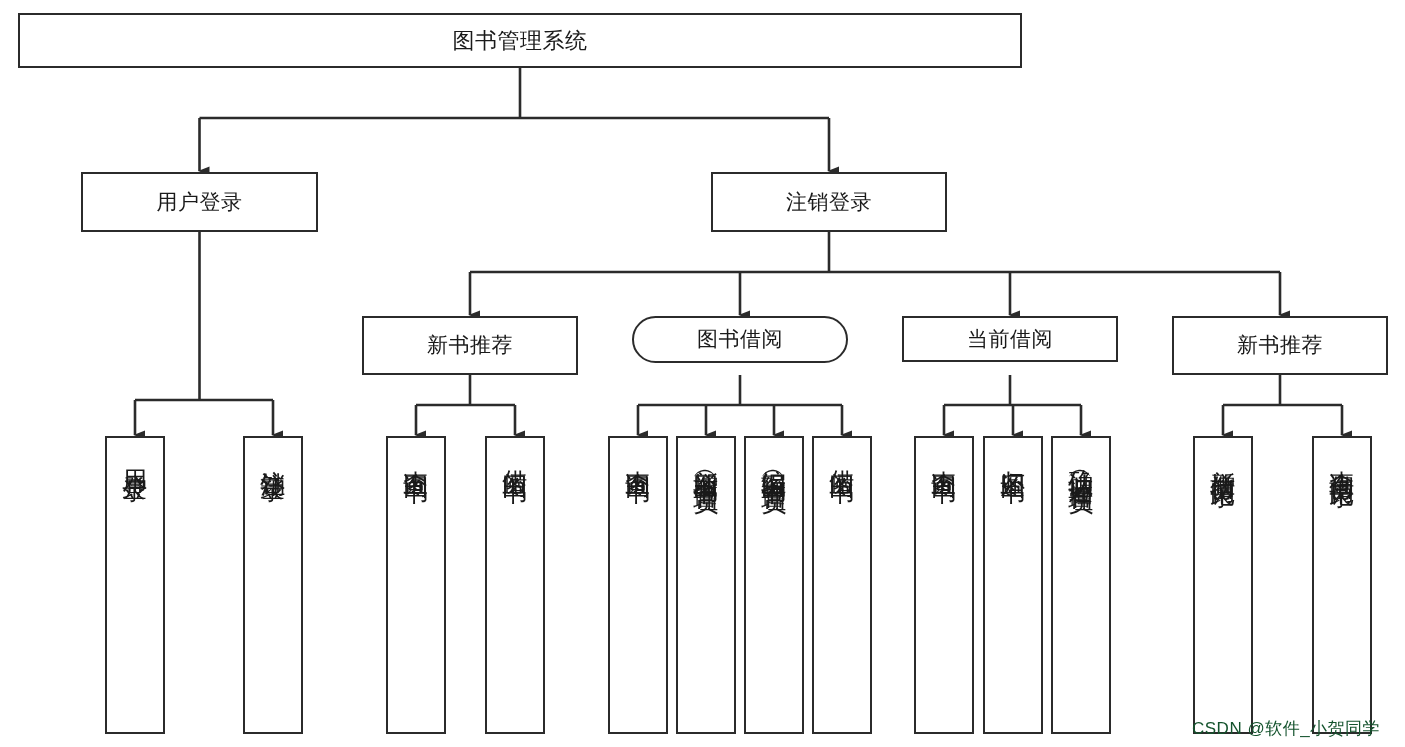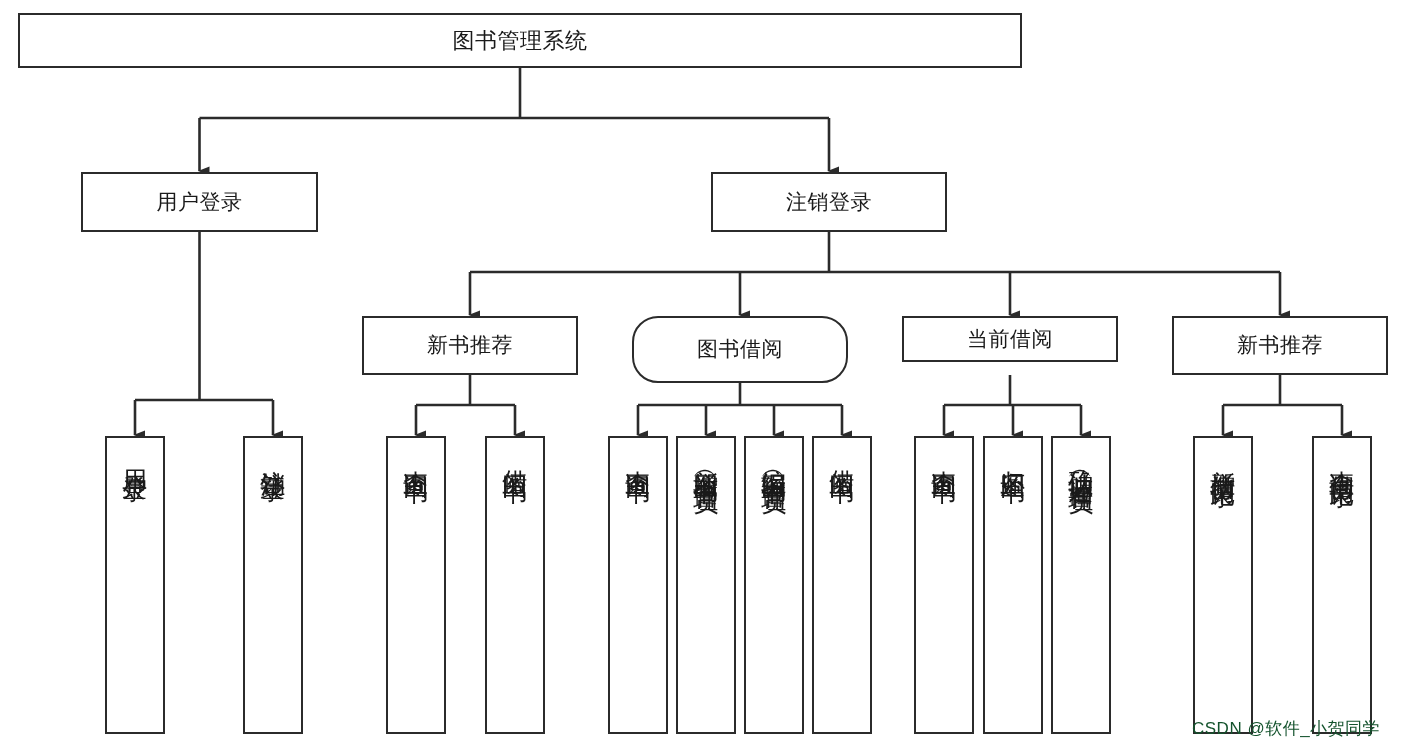--- a/index.html
+++ b/index.html
@@ -124,21 +124,21 @@
       </div>
       <div class="node horiz" style="left: 81px; top: 172px; width: 237px; height: 60px;">
         <span class="label">用户登录</span>
       </div>
       <div class="node horiz" style="left: 711px; top: 172px; width: 236px; height: 60px;">
         <span class="label">注销登录</span>
       </div>
       <div class="node horiz" style="left: 362px; top: 316px; width: 216px; height: 59px;">
         <span class="label">新书推荐</span>
       </div>
-      <div class="node horiz" style="left: 632px; top: 316px; width: 216px; height: 67px; border-radius: 26px;">
+      <div class="node horiz" style="left: 632px; top: 316px; width: 216px; height: 47px; border-radius: 26px;">
         <span class="label">图书借阅</span>
       </div>
       <div class="node horiz" style="left: 902px; top: 316px; width: 216px; height: 46px;">
         <span class="label">当前借阅</span>
       </div>
       <div class="node horiz" style="left: 1172px; top: 316px; width: 216px; height: 59px;">
         <span class="label">新书推荐</span>
       </div>
       <div class="node vert" style="left: 105px; top: 436px; width: 60px; height: 298px;">
         <span class="label">用户登录</span>

